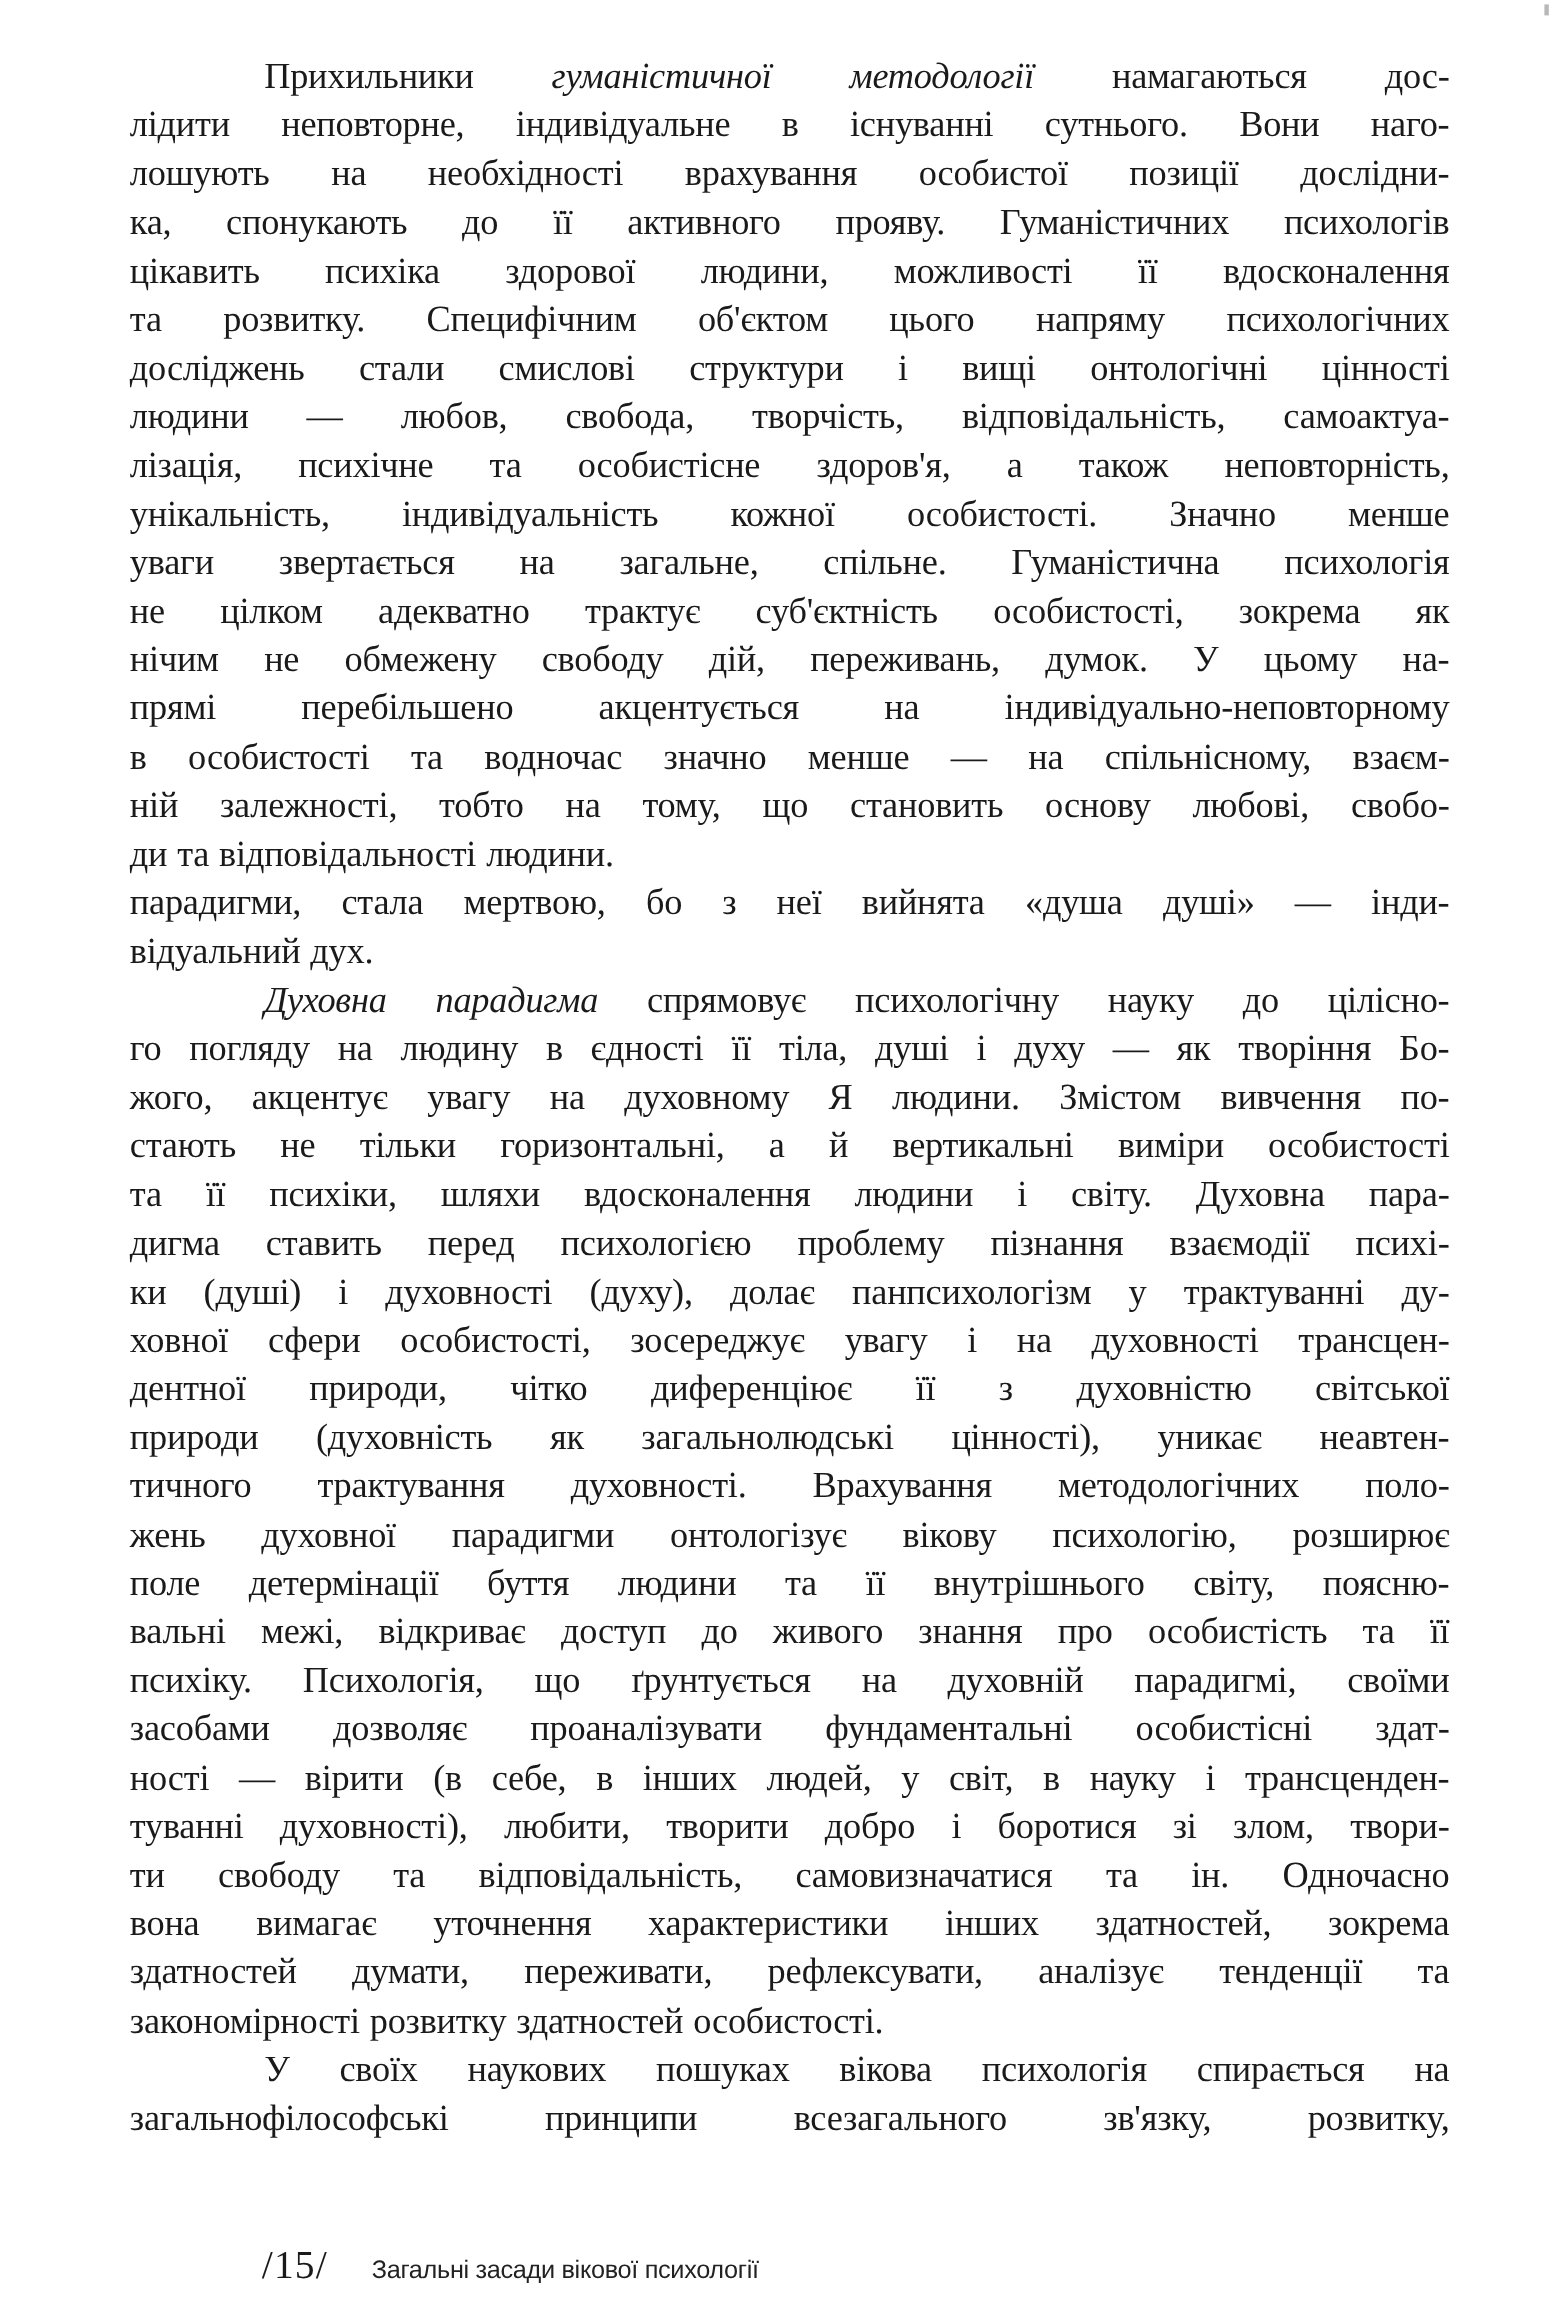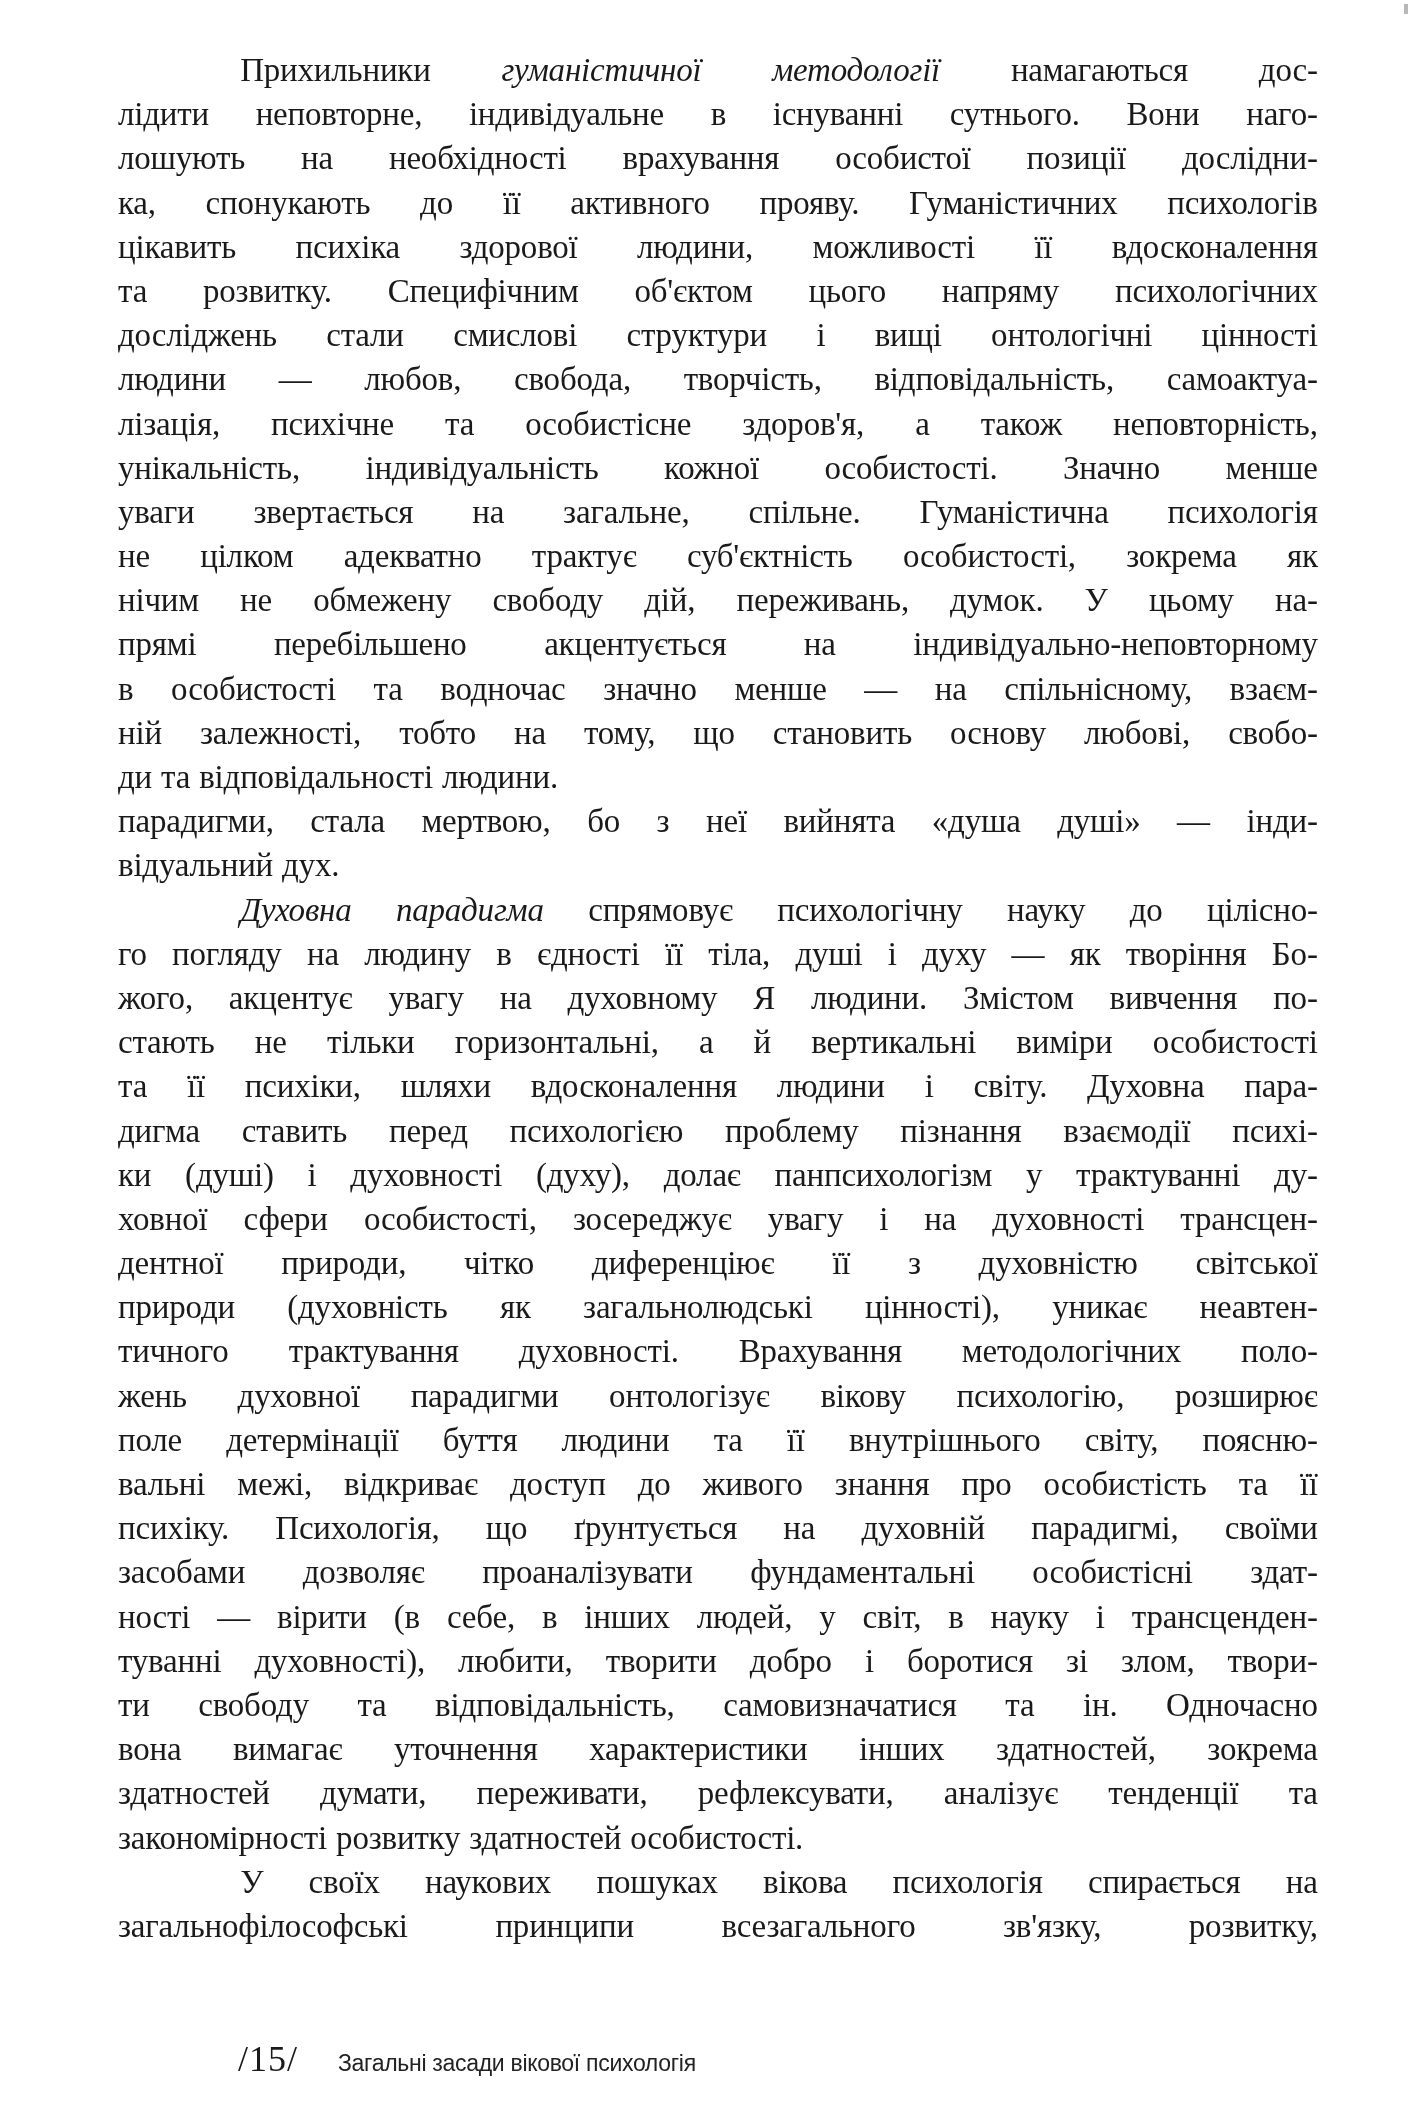--- a/index.html
+++ b/index.html
@@ -125,16 +125,16 @@
       <div class="line last"><span>закономірності розвитку здатностей особистості.</span></div>
     </div>
     <div>
       <div class="line indent"><span>У своїх наукових пошуках вікова психологія спирається на</span></div>
       <div class="line"><span>загальнофілософські принципи всезагального зв'язку, розвитку,</span></div>
     </div>
   </div>
 
 <div class="footer">
   <span class="page-number">/15/</span>
-  <span class="running-title">Загальні засади вікової психологія</span>
+  <span class="running-title">Загальні засади вікової психології</span>
 </div>
 
 <div class="scan-mark"></div>
 
 </body></html>

